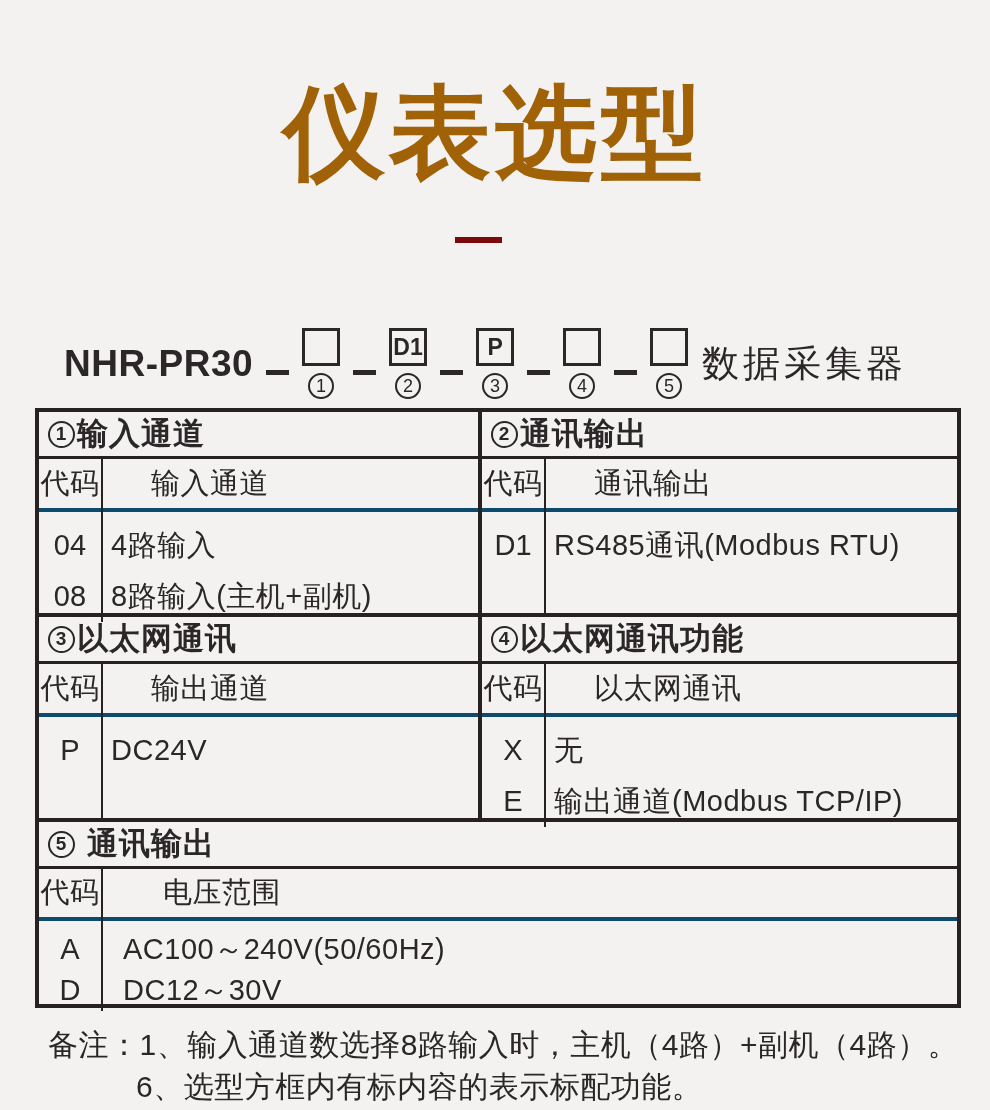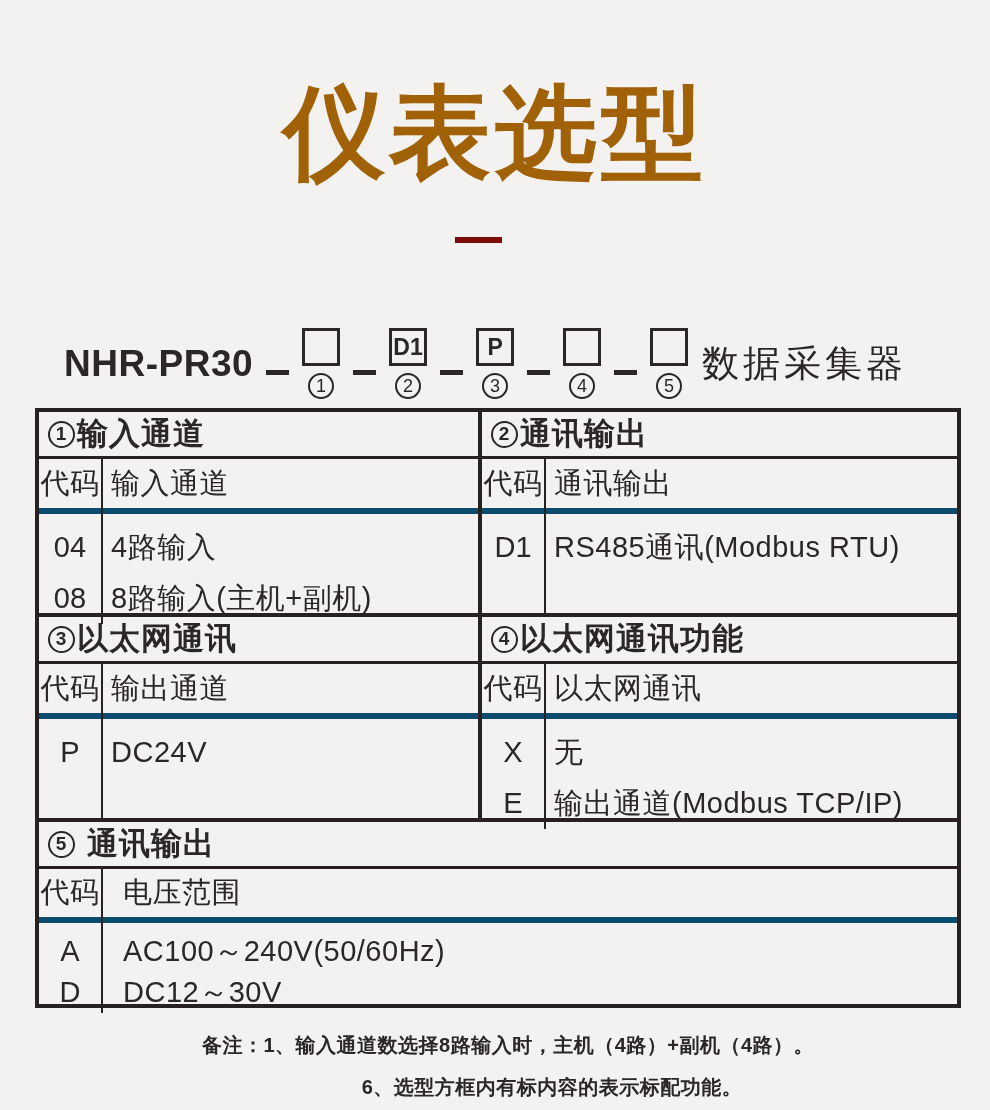--- a/index.html
+++ b/index.html
@@ -60,39 +60,39 @@
     border:2.5px solid #2b2728;border-radius:50%;
     display:inline-flex;align-items:center;justify-content:center;
     font-size:19px;font-weight:bold;margin-right:2px;
   }
   .circ.sp{margin-right:12px;}
   .sec-main{position:relative;flex:1;display:flex;flex-direction:column;}
   .sec-main::before{
     content:'';position:absolute;left:62px;top:0;bottom:0;width:2px;
     background:#272122;
   }
-  .sec-head{height:49px;flex:none;border-bottom:6px solid #0c4a6e;display:flex;}
+  .sec-head{height:49px;flex:none;border-bottom:4px solid #0c4a6e;display:flex;gap:40px;}
   .sec5 .sec-head{height:48px;}
   .sec-body{flex:1;display:flex;flex-direction:column;padding-top:8px;}
   .t-row{display:flex;height:51px;flex:none;}
   .sec5 .t-row{height:41px;}
   .code-cell{
     width:62px;flex:none;display:flex;align-items:center;justify-content:center;
     font-size:29px;letter-spacing:0;
   }
   .sec-head .code-cell{font-size:29px;letter-spacing:0.5px;}
   .desc-cell{
     flex:1;margin-left:2px;display:flex;align-items:center;
     padding-left:8px;font-size:29px;letter-spacing:0.5px;white-space:nowrap;
   }
   .sec5 .desc-cell{padding-left:20px;}
   
   .notes{
     position:absolute;left:48px;top:1024px;width:920px;
-    font-size:20px;font-weight:700;line-height:42px;letter-spacing:0.5px;text-align:center;
+    font-size:30px;font-weight:400;line-height:42px;letter-spacing:0.5px;
   }
   .note-line2{margin-left:88px;}
 </style>
 </head>
 <body>
 
 <div class="page">
 
   <div class="title">仪表选型</div>
   <div class="accent-dash"></div>

